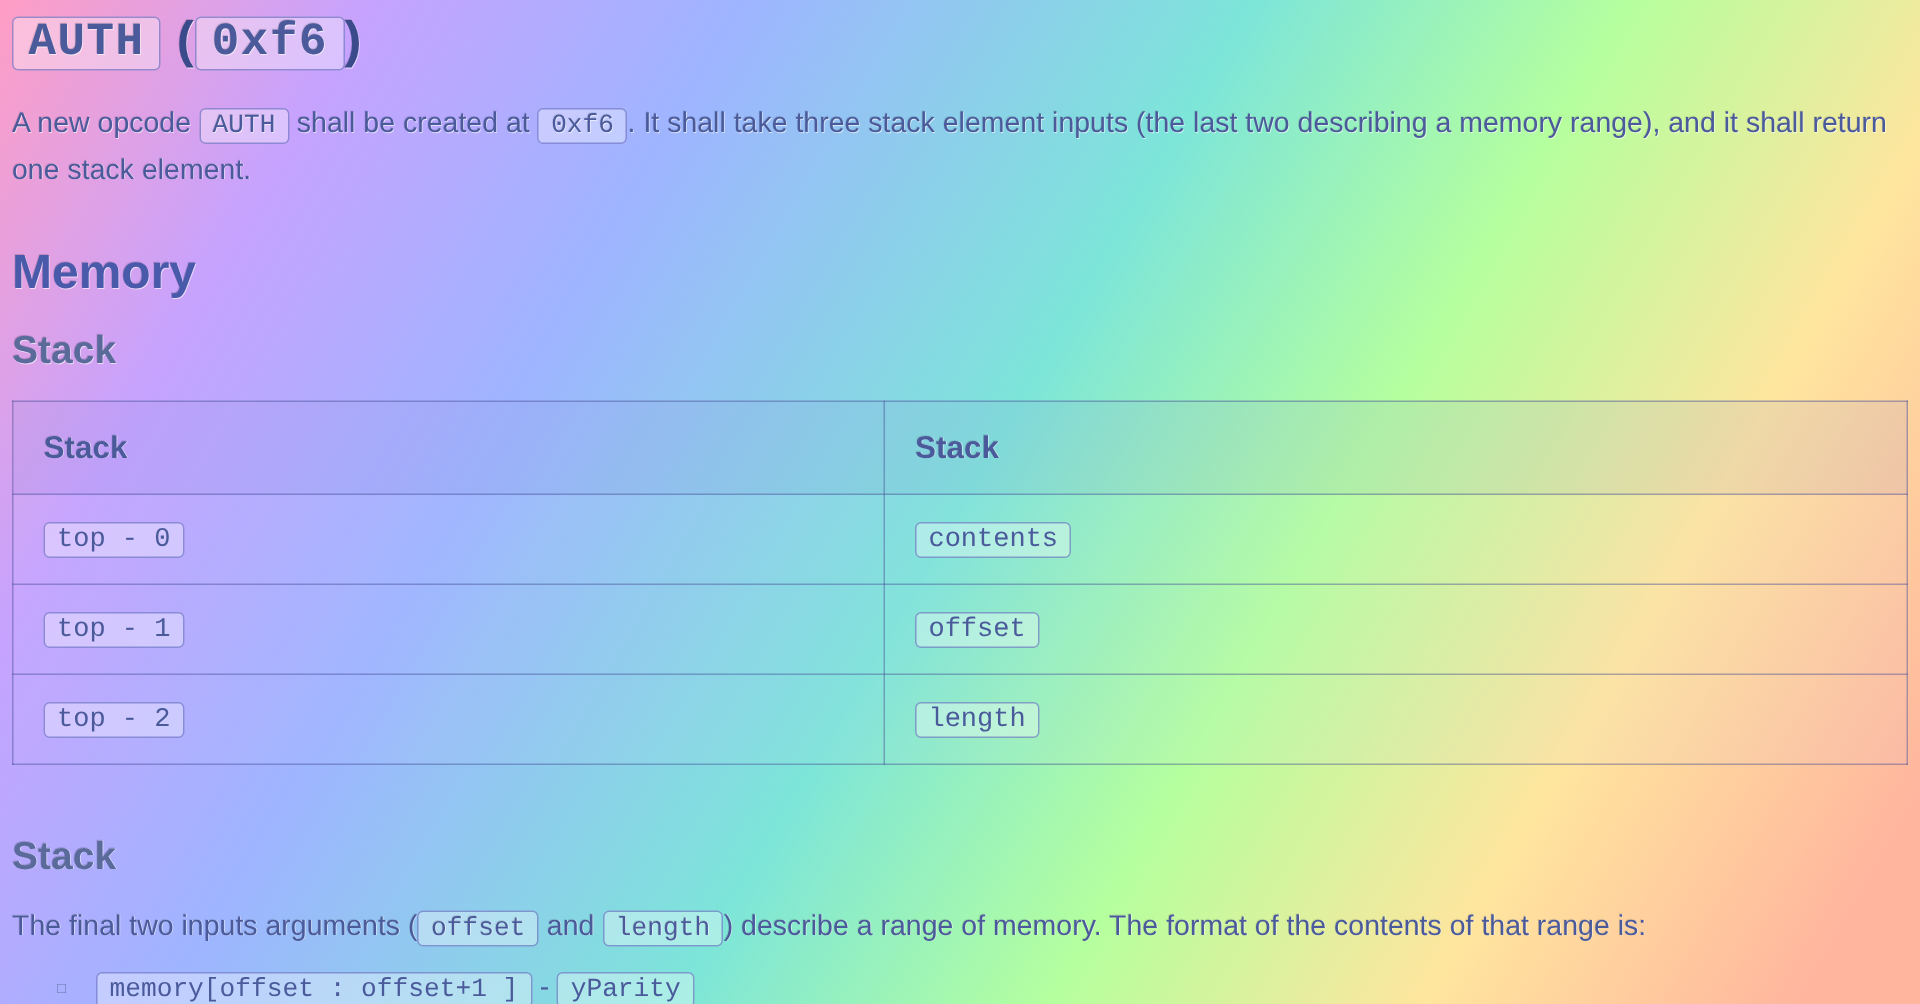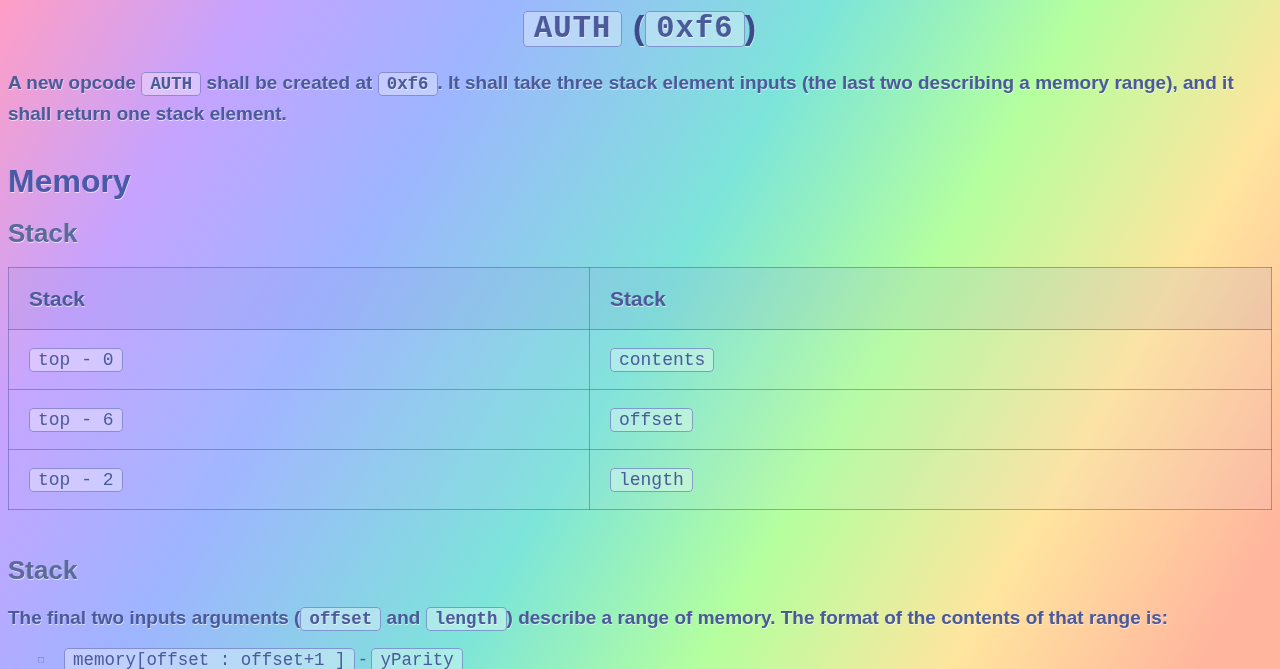--- a/index.html
+++ b/index.html
@@ -34,31 +34,30 @@
       color: #4a5a9a;
       white-space: nowrap;
     }
     h1 {
       font-size: 34px;
       font-weight: 700;
       letter-spacing: 1px;
       color: #3a4a8a;
       margin-bottom: 14px;
       text-shadow: 0.5px 0.5px 0 rgba(255,255,255,0.6), -0.5px -0.5px 0 rgba(0,0,0,0.15);
-      text-align: center;
     }
     h1 code {
       font-size: 0.9em;
       padding: 0 10px;
       vertical-align: 2px;
     }
     p {
       margin-bottom: 10px;
       color: #4a5a9a;
-      font-weight: 700;
+      font-weight: 400;
       text-shadow: 0.5px 0.5px 0 rgba(255,255,255,0.6), -0.5px -0.5px 0 rgba(0,0,0,0.1);
     }
     h2 {
       font-size: 32px;
       font-weight: 700;
       margin-top: 26px;
       margin-bottom: 6px;
       color: #4a5aaa;
       text-shadow: 0.5px 0.5px 0 rgba(255,255,255,0.6), -0.5px -0.5px 0 rgba(0,0,0,0.15);
     }
@@ -134,21 +133,21 @@
       <th style="width:46%">Stack</th>
       <th>Stack</th>
     </tr>
   </thead>
   <tbody>
     <tr>
       <td><code>top - 0</code></td>
       <td><code>contents</code></td>
     </tr>
     <tr>
-      <td><code>top - 6</code></td>
+      <td><code>top - 1</code></td>
       <td><code>offset</code></td>
     </tr>
     <tr>
       <td><code>top - 2</code></td>
       <td><code>length</code></td>
     </tr>
   </tbody>
 </table>
 
 <h3 style="margin-top:40px">Stack</h3>

